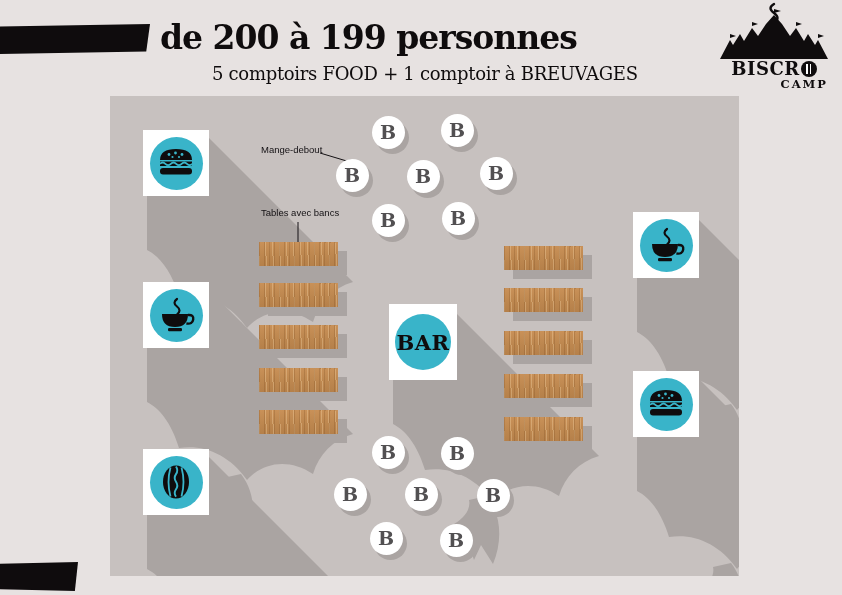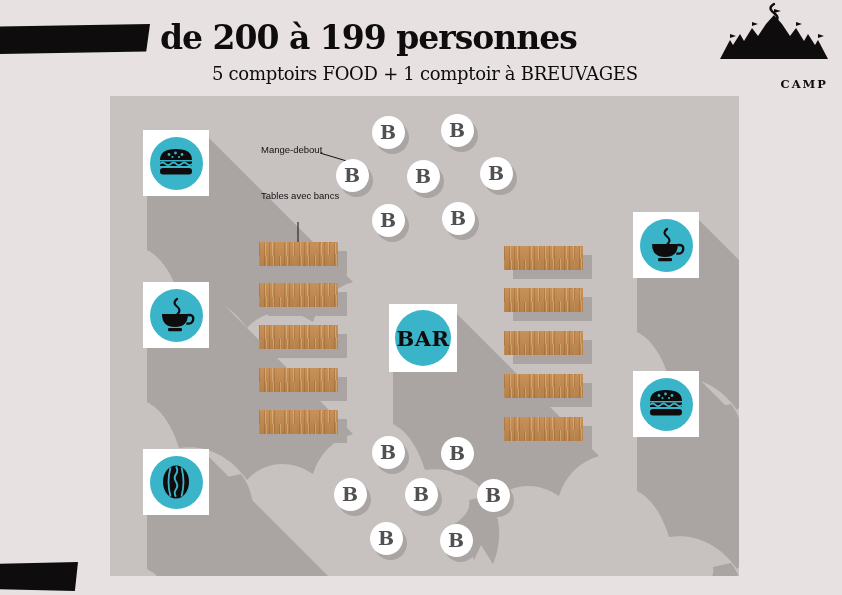--- a/index.html
+++ b/index.html
@@ -31,58 +31,59 @@
        font-weight:700;font-size:11.5px;letter-spacing:2px;color:var(--ink);text-align:center;}
   
   #floorplan{position:absolute;left:110px;top:96px;width:629px;height:480px;
        background:var(--panel);overflow:hidden;}
   #shadow-svg{position:absolute;left:0;top:0;}
   
   .counter{position:absolute;width:66px;height:66px;background:#fff;display:flex;
        align-items:center;justify-content:center;}
   .disc{width:53px;height:53px;border-radius:50%;background:var(--teal);display:flex;
        align-items:center;justify-content:center;}
-  .bar-counter{left:279px;top:208px;width:68px;height:68px;}
+  .bar-counter{left:279px;top:208px;width:68px;height:76px;}
   .bar-disc{width:56px;height:56px;}
   .bar-text{font-family:"DejaVu Serif",serif;font-weight:700;font-size:21px;
        letter-spacing:0.5px;color:var(--ink);}
   
   .std{position:absolute;width:33px;height:33px;border-radius:50%;background:#fff;
        box-shadow:4px 5px 0 var(--shadow);display:flex;align-items:center;justify-content:center;}
   .std span{font-family:"DejaVu Serif",serif;font-weight:700;font-size:19px;color:var(--glyph);}
   
   .bench{position:absolute;width:79px;height:24px;box-shadow:9px 9px 0 var(--shadow);
        background:
         repeating-linear-gradient(91deg, rgba(110,66,25,.22) 0 1.5px, rgba(0,0,0,0) 1.5px 5px),
         repeating-linear-gradient(87deg, rgba(255,226,181,.30) 0 1px, rgba(0,0,0,0) 1px 7px),
         linear-gradient(180deg,#c99158 0%, #bd874f 55%, #b5804a 100%);}
   
   .anno{position:absolute;font-size:9.5px;color:#141114;white-space:nowrap;}
   #anno-standing{left:151px;top:48px;}
-  #anno-benches{left:151px;top:94px;}
+  #anno-benches{left:151px;top:111px;}
 </style>
 </head>
 <body>
 
 <div class="page">
 
   <div class="blackbar" id="bar-top"></div>
   <div class="blackbar" id="bar-bottom"></div>
 
   <h1 class="title">de 200 à 199 personnes</h1>
   <div class="subtitle">5 comptoirs FOOD + 1 comptoir à BREUVAGES</div>
 
   <div class="logo">
     <svg width="112" height="58" viewBox="0 0 112 58">
       <path d="M56,2 q-7,4 0,9 q7,5 0,10" stroke="#0f0c0d" stroke-width="2.4" fill="none" stroke-linecap="round"></path>
       <g fill="#0f0c0d">
         <path d="M2,57 L12,38 L15,43 L22,32 L26,39 L34,26 L40,34 L48,22 L56,13 L64,22 L72,34 L78,26 L86,39 L90,32 L97,43 L100,38 L110,57 Z"></path>
         <path d="M56,13 l0,-6 l7,2 l-7,2 Z M34,26 l0,-6 l6,2 l-6,2 Z M78,26 l0,-6 l6,2 l-6,2 Z M12,38 l0,-6 l6,2 l-6,2 Z M100,38 l0,-6 l6,2 l-6,2 Z"></path>
       </g>
     </svg>
+    <div class="wordmark">BISCR<span class="logo-o"><i></i><i></i></span></div>
     <div class="camp">CAMP</div>
   </div>
 
   <div id="floorplan">
     <svg id="shadow-svg" width="629" height="480" viewBox="0 0 629 480">
         <g transform="translate(33,34)" fill="#aaa4a2">
   <path d="M62,4 L210,152 C190,158 176,172 170,192 C146,176 120,180 104,198 C86,172 60,162 36,166 C28,140 16,126 4,120 L4,64 Z"></path>
   <path d="M98,192 C112,210 114,236 104,260 L92,241 L85,256 C79,237 72,227 62,222 C76,214 82,205 80,196 Z"></path>
         </g>
         <g transform="translate(33,186)" fill="#aaa4a2">

